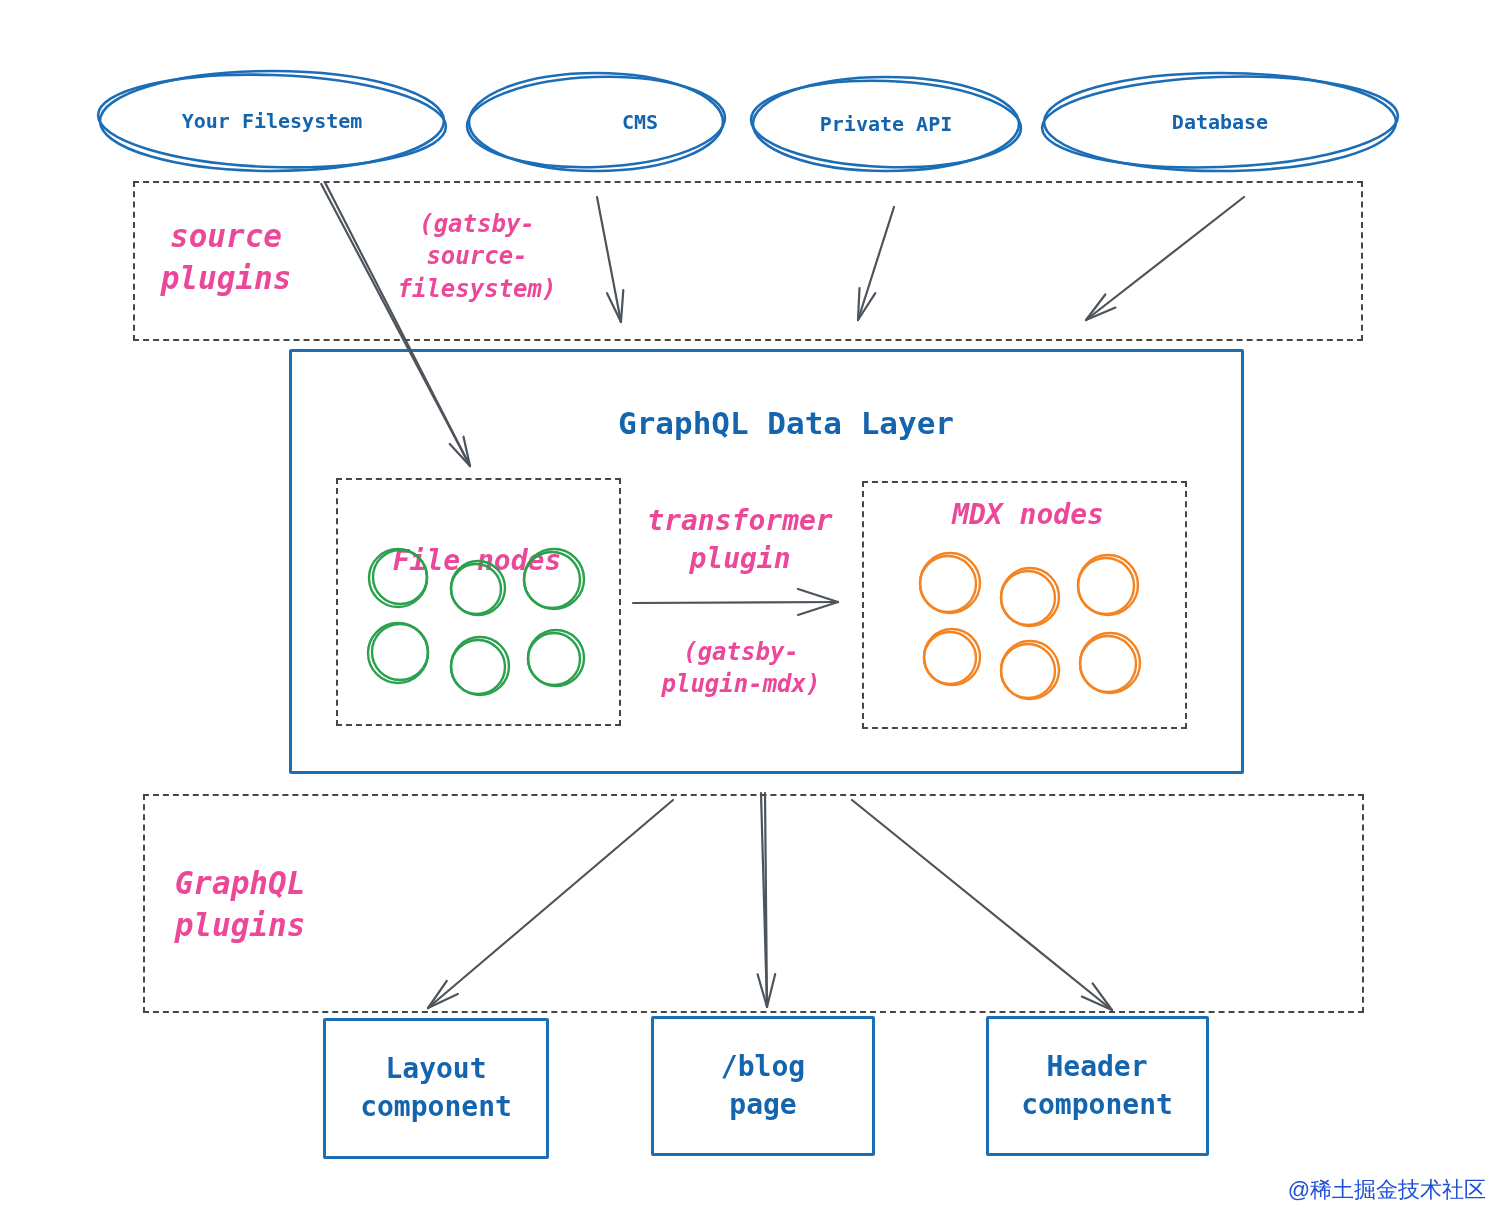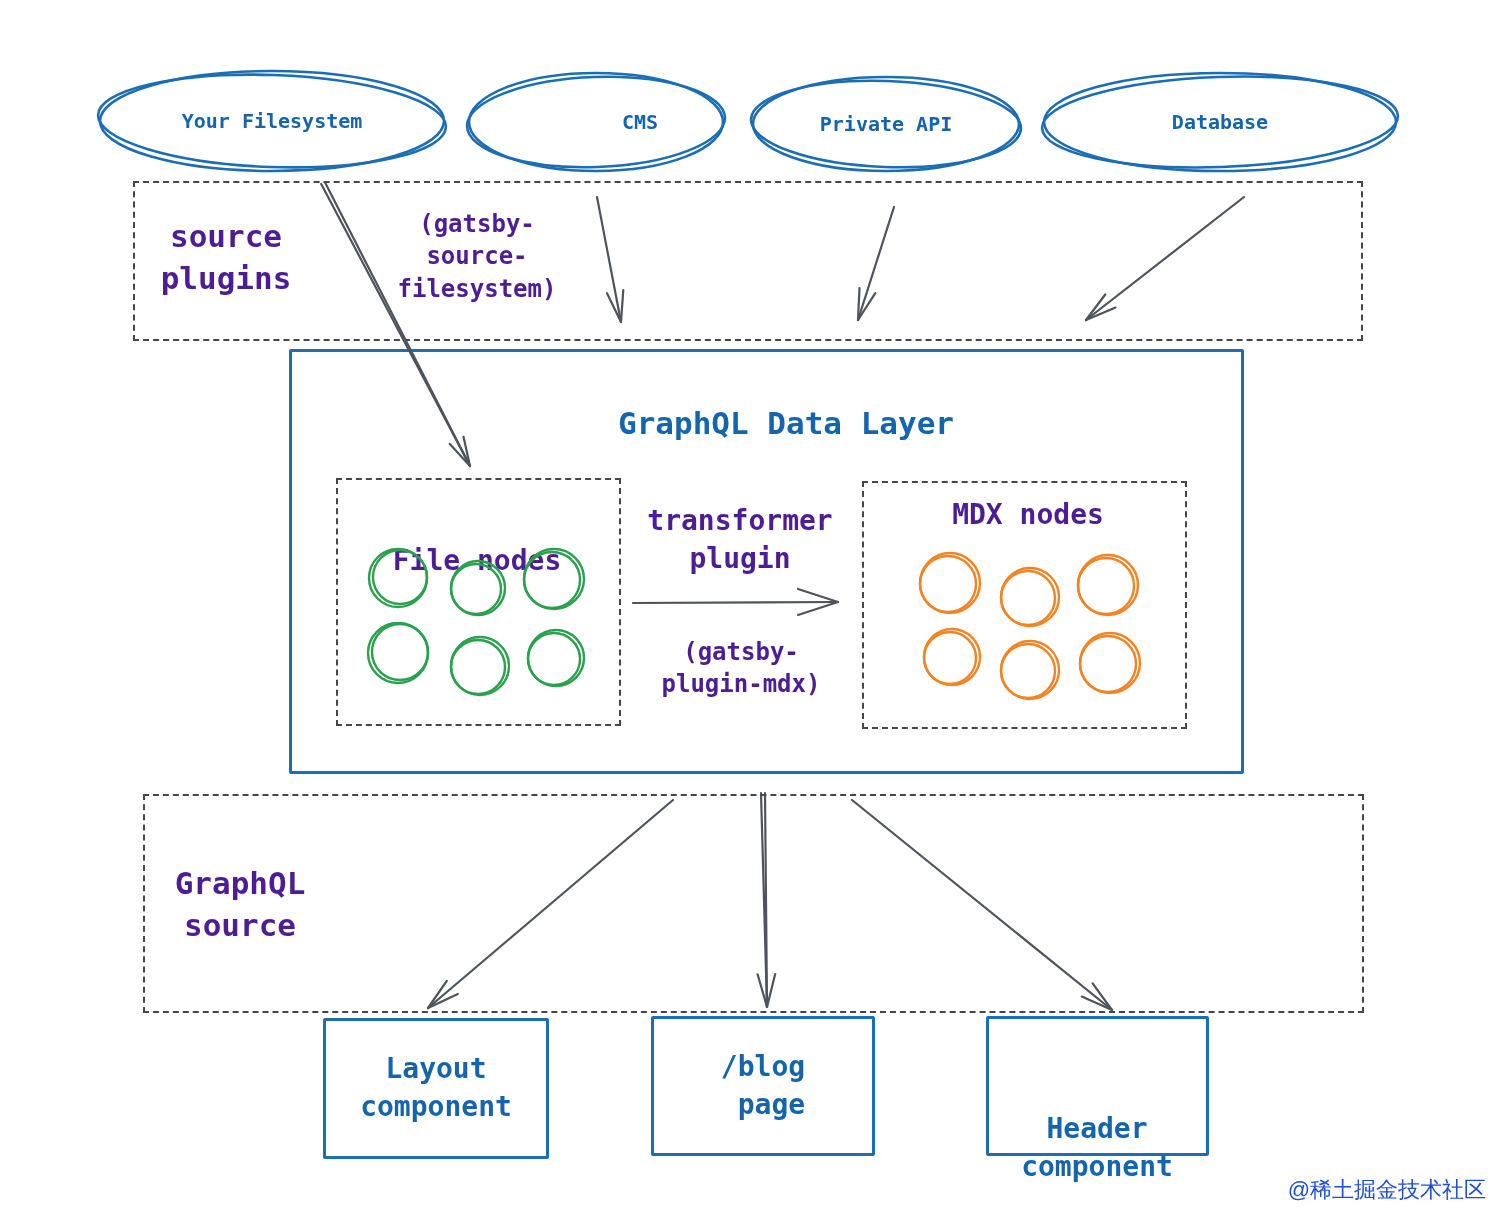--- a/index.html
+++ b/index.html
@@ -9,21 +9,21 @@
   }
   .layer{position:absolute;left:0;top:0;pointer-events:none;z-index:3;}
   .box{position:absolute;box-sizing:border-box;z-index:1;}
   .box.dashed{border:2px dashed #43474c;}
   .box.blue-solid{border:3px solid #1b6db6;border-radius:2px;}
   .lbl{
     position:absolute;z-index:2;white-space:pre-line;text-align:center;
     transform:translate(-50%,-50%);font-weight:bold;line-height:1.35;
   }
   .lbl.blue{color:#1565ae;}
-  .lbl.gray{color:#4c1d95;}
+  .lbl.gray{color:#ec4899;font-style:italic;}
   .fs31{font-size:31px;}
   .fs29{font-size:20px;}
   .fs28{font-size:28px;}
   .fs24{font-size:24px;}
   .watermark{
     position:absolute;right:26px;bottom:20px;z-index:4;color:#1d4ed8;
     font-family:"Liberation Sans","DejaVu Sans",sans-serif;
     font-size:22px;font-weight:normal;transform:none;text-align:right;
   }
 </style>
@@ -168,23 +168,23 @@
 
   <div class="lbl gray fs28" style="left:477px;top:513px;margin-top:48px;">File nodes</div>
   <div class="lbl gray fs28" style="left:1028px;top:515px;">MDX nodes</div>
 
   <div class="lbl gray fs28" style="left:740px;top:540px;">transformer
 plugin</div>
   <div class="lbl gray fs24" style="left:741px;top:668px;">(gatsby-
 plugin-mdx)</div>
 
   <div class="lbl gray fs31" style="left:240px;top:905px;">GraphQL
-source</div>
+plugins</div>
 
   <div class="lbl blue fs28" style="left:436px;top:1088px;">Layout
 component</div>
-  <div class="lbl blue fs28" style="left:763px;top:1086px;text-align:right;">/blog
+  <div class="lbl blue fs28" style="left:763px;top:1086px;">/blog
 page</div>
-  <div class="lbl blue fs28" style="left:1097px;top:1148px;">Header
+  <div class="lbl blue fs28" style="left:1097px;top:1086px;">Header
 component</div>
 
   <div class="watermark">@稀土掘金技术社区</div>
 </div>
 
 </body></html>

